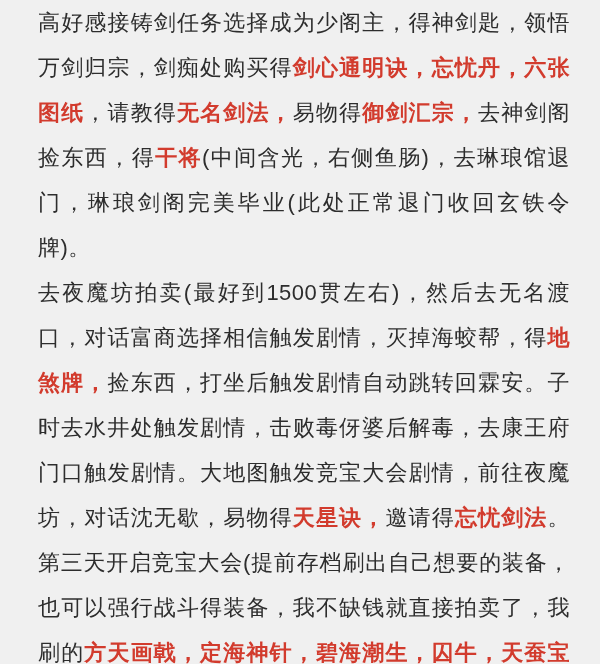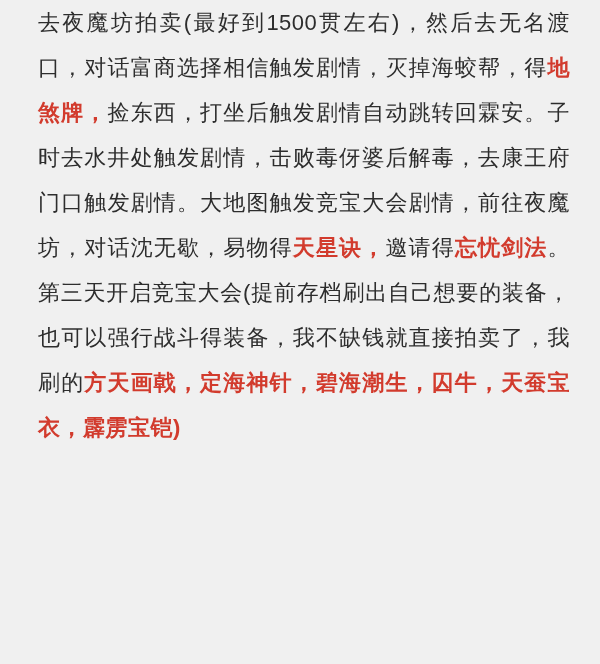--- a/index.html
+++ b/index.html
@@ -38,14 +38,15 @@
   }
   .run.hl {
     color: var(--hl);
     font-weight: 700;
   }
 </style>
 </head>
 <body>
 
 <div class="article" id="article">
+    <p><span class="run">高好感接铸剑任务选择成为少阁主，得神剑匙，领悟万剑归宗，剑痴处购买得</span><span class="run hl">剑心通明诀，忘忧丹，六张图纸</span><span class="run">，请教得</span><span class="run hl">无名剑法，</span><span class="run">易物得</span><span class="run hl">御剑汇宗，</span><span class="run">去神剑阁捡东西，得</span><span class="run hl">干将</span><span class="run">(中间含光，右侧鱼肠)，去琳琅馆退门，琳琅剑阁完美毕业(此处正常退门收回玄铁令牌)。</span></p>
     <p><span class="run">去夜魔坊拍卖(最好到1500贯左右)，然后去无名渡口，对话富商选择相信触发剧情，灭掉海蛟帮，得</span><span class="run hl">地煞牌，</span><span class="run">捡东西，打坐后触发剧情自动跳转回霖安。子时去水井处触发剧情，击败毒伢婆后解毒，去康王府门口触发剧情。大地图触发竞宝大会剧情，前往夜魔坊，对话沈无歇，易物得</span><span class="run hl">天星诀，</span><span class="run">邀请得</span><span class="run hl">忘忧剑法</span><span class="run">。第三天开启竞宝大会(提前存档刷出自己想要的装备，也可以强行战斗得装备，我不缺钱就直接拍卖了，我刷的</span><span class="run hl">方天画戟，定海神针，碧海潮生，囚牛，天蚕宝衣，霹雳宝铠)</span></p>
   </div>
 
 </body></html>

